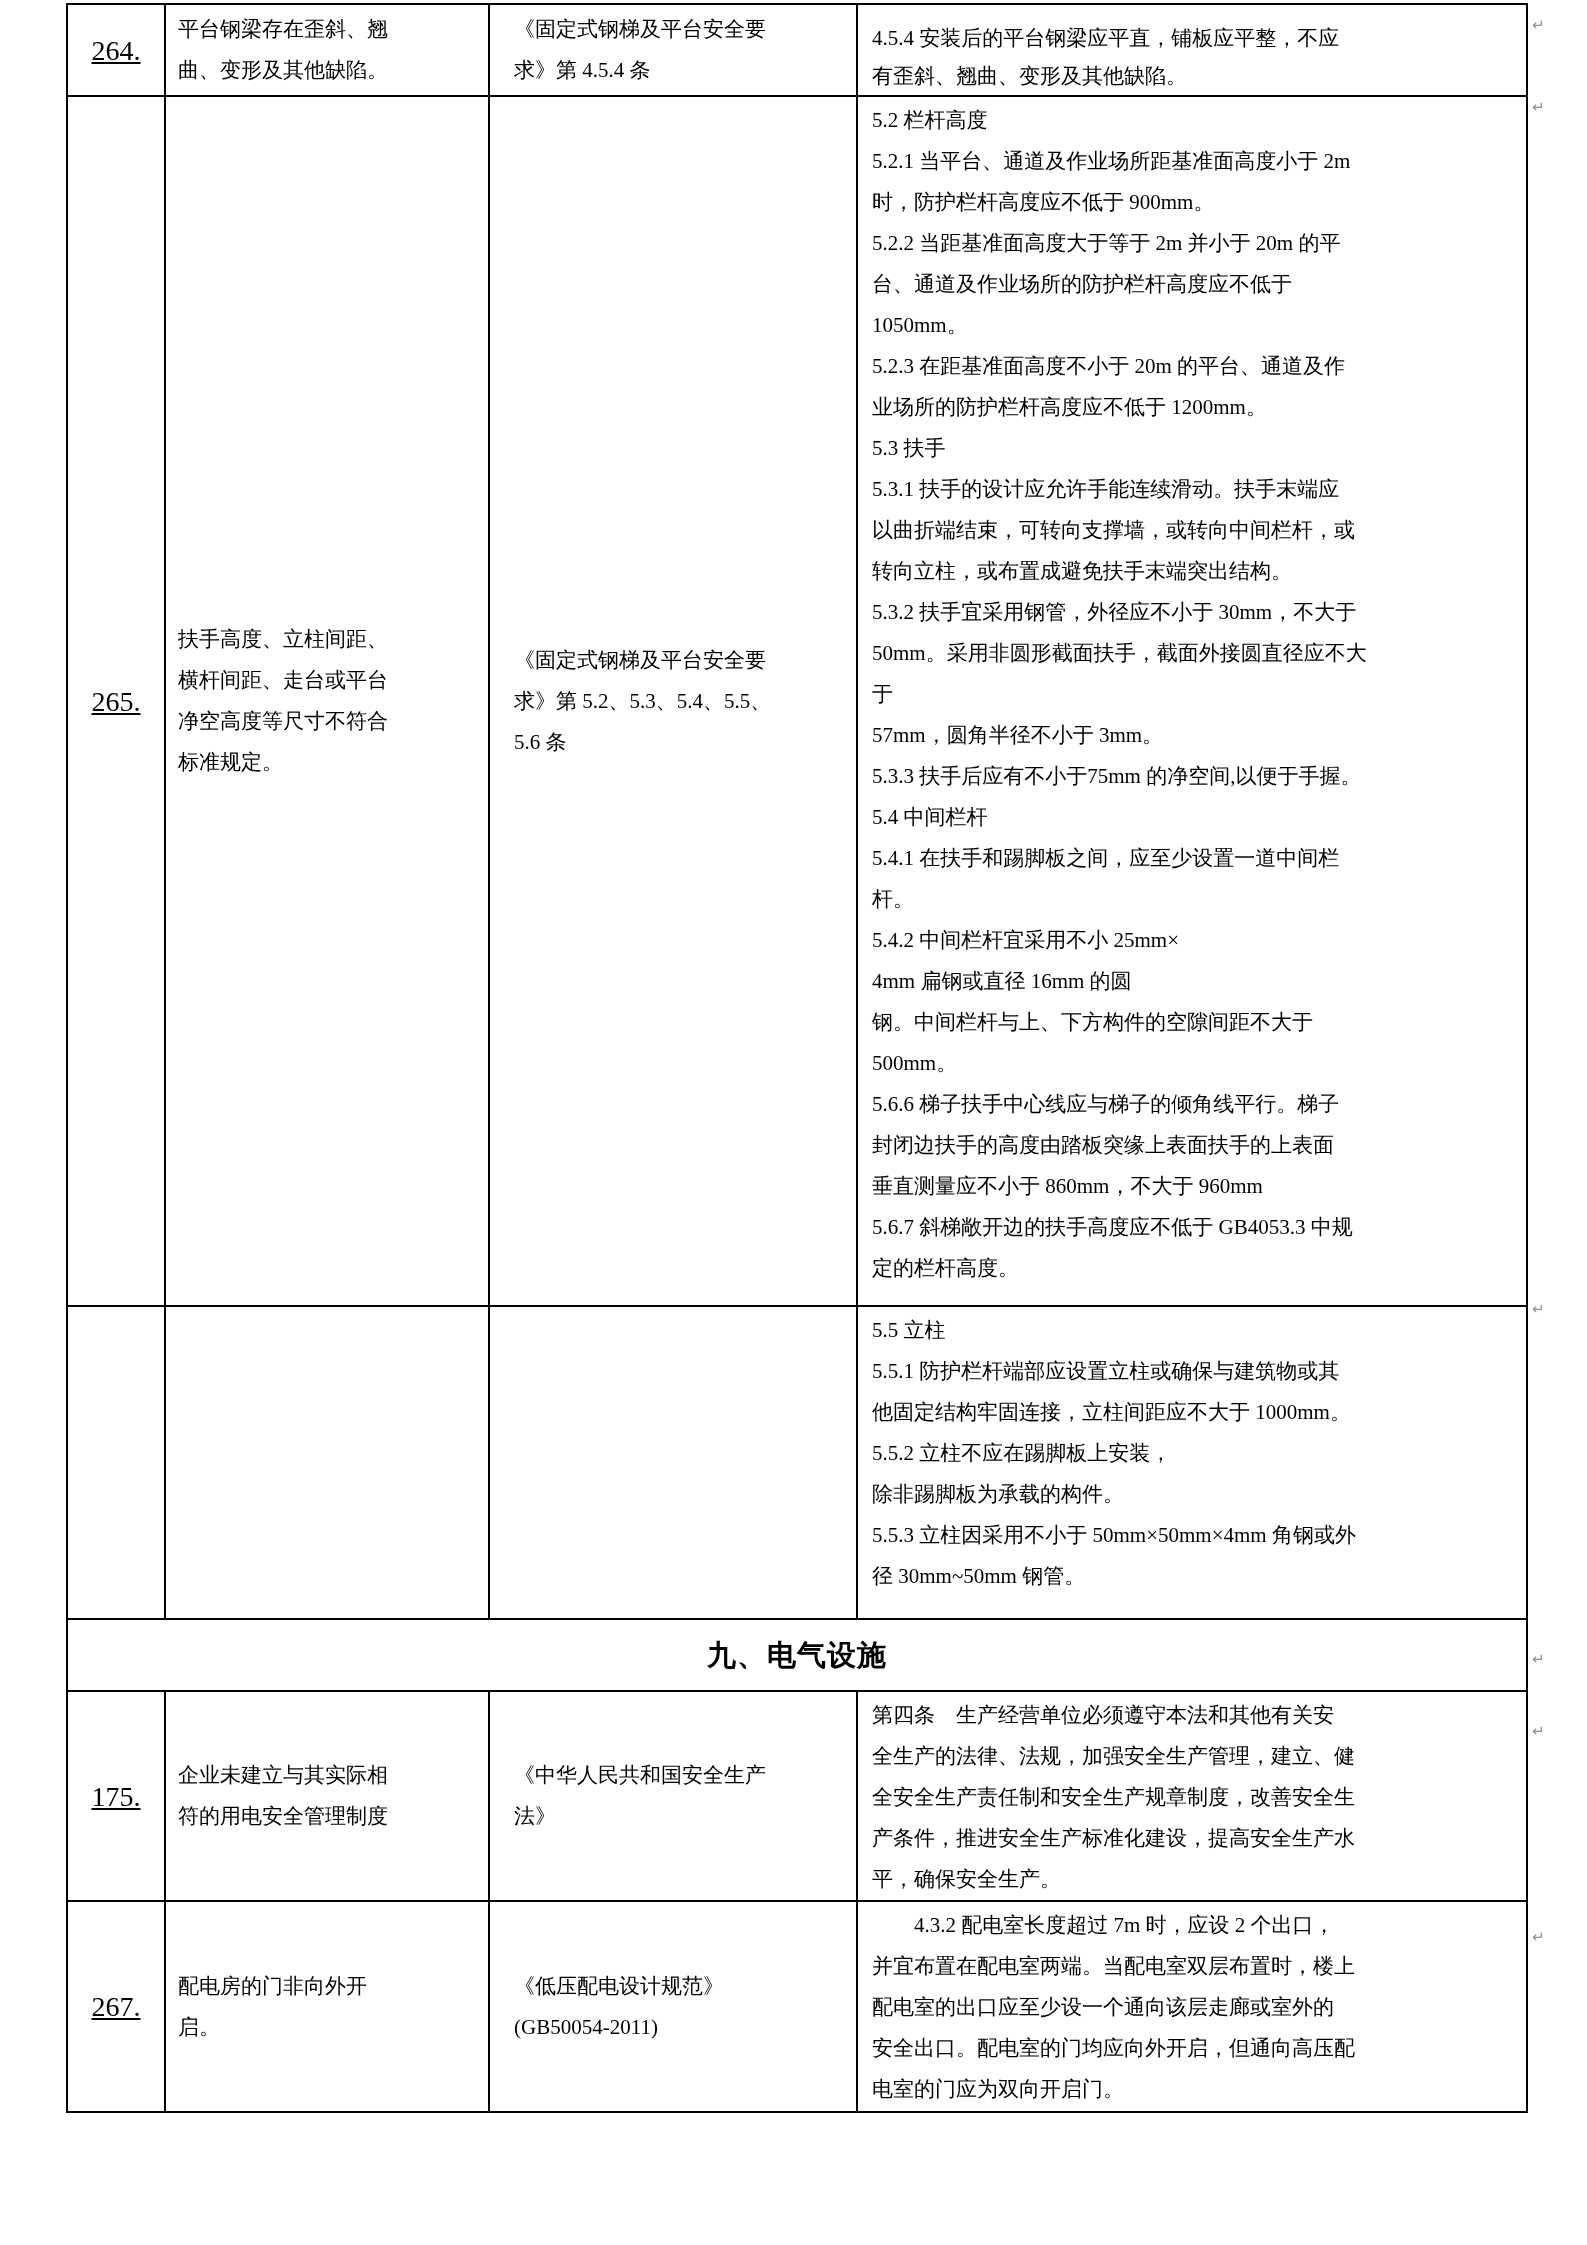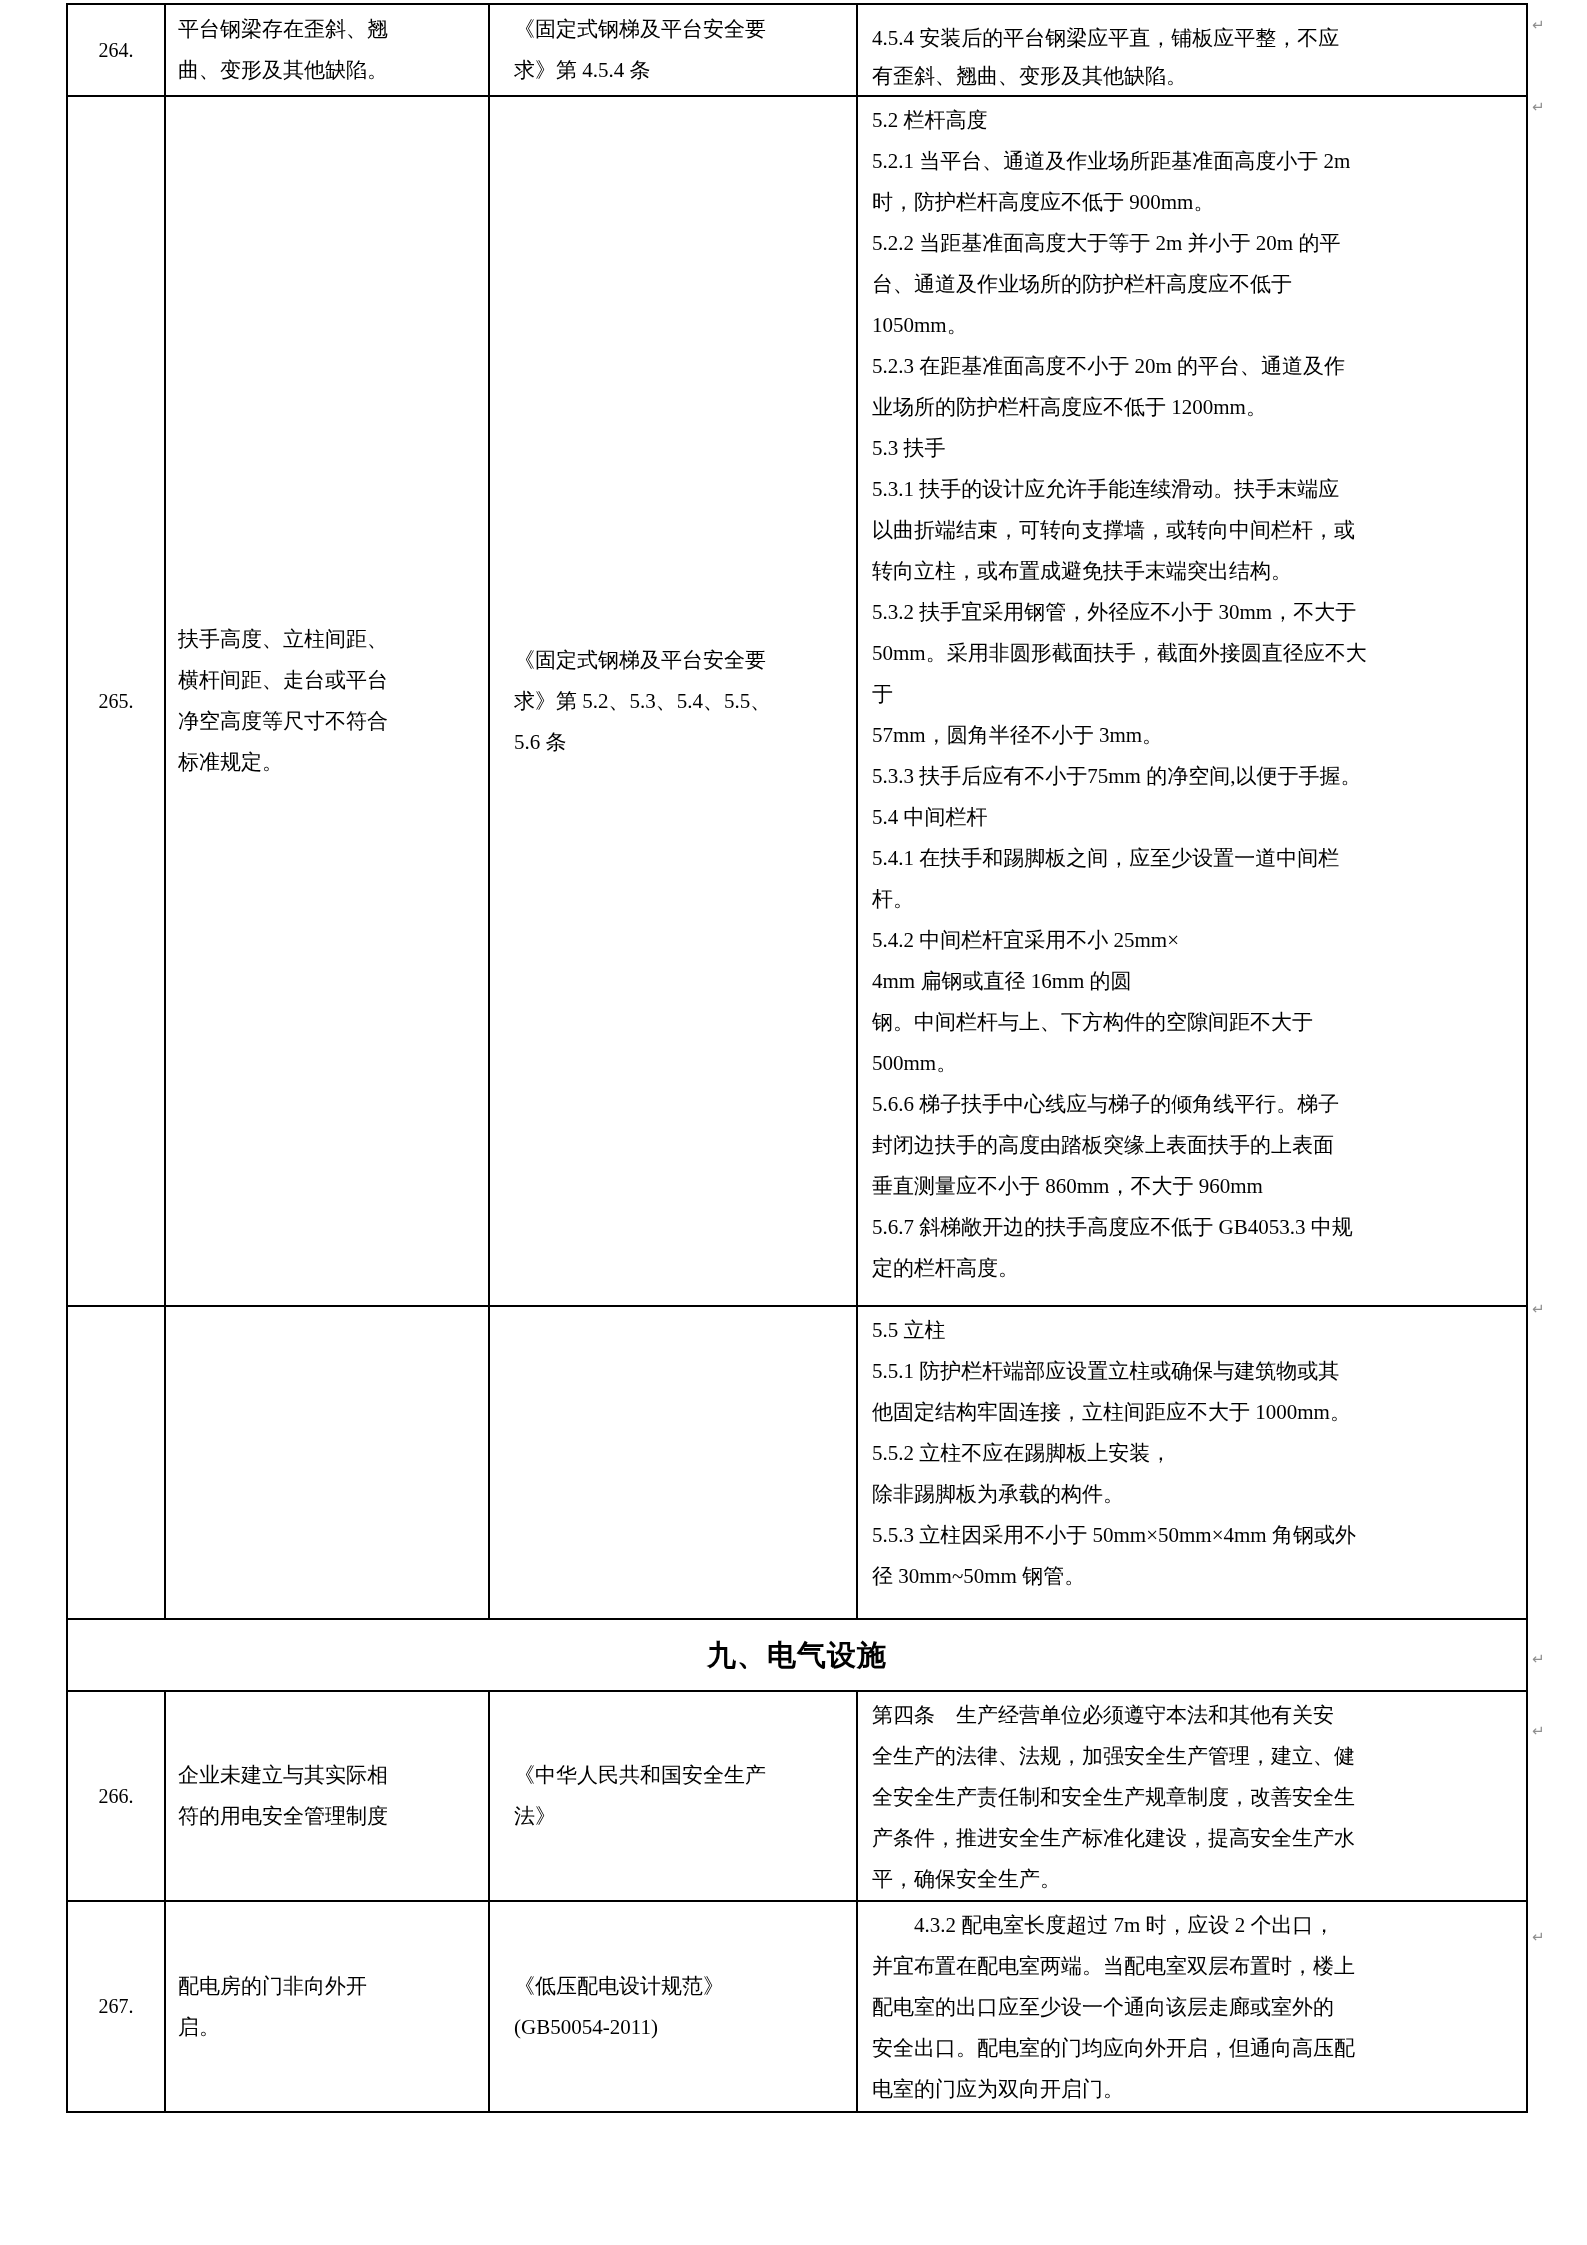--- a/index.html
+++ b/index.html
@@ -23,21 +23,21 @@
     box-sizing:border-box;
     font-size:21px;
     line-height:41px;
     vertical-align:middle;
     padding:0;
     word-break:break-all;
     overflow:hidden;
   }
   tr.h1{height:79px;} tr.h2{height:1210px;} tr.h3{height:313px;}
   tr.h4{height:72px;} tr.h5{height:206px;} tr.h6{height:211px;}
-  td.num  { text-align:center; font-size:20px; }
+  td.num  { text-align:center; font-size:28px;text-decoration:underline; }
   td.prob { padding:0 12px 0 12px; white-space:pre-wrap; }
   td.ref  { padding:0 8px 0 24px;  white-space:pre-wrap; }
   td.req  { vertical-align:top; padding:3px 16px 0 14px; white-space:pre-wrap; }
   td.req.tight { line-height:38px; padding-top:14px; }
   td.section {
     text-align:center; font-weight:bold; font-size:29px; letter-spacing:1px;
   }
   .mark {
     position:absolute; left:1532px;
     color:#8f8f8f;
@@ -123,21 +123,21 @@
 除非踢脚板为承载的构件。
 5.5.3 立柱因采用不小于 50mm×50mm×4mm 角钢或外
 径 30mm~50mm 钢管。</td>
     </tr>
 
     <tr class="h4">
       <td class="section" colspan="4">九、电气设施</td>
     </tr>
 
     <tr class="h5">
-      <td class="num">266.</td>
+      <td class="num">175.</td>
       <td class="prob">企业未建立与其实际相
 符的用电安全管理制度</td>
       <td class="ref">《中华人民共和国安全生产
 法》</td>
       <td class="req">第四条　生产经营单位必须遵守本法和其他有关安
 全生产的法律、法规，加强安全生产管理，建立、健
 全安全生产责任制和安全生产规章制度，改善安全生
 产条件，推进安全生产标准化建设，提高安全生产水
 平，确保安全生产。</td>
     </tr>

